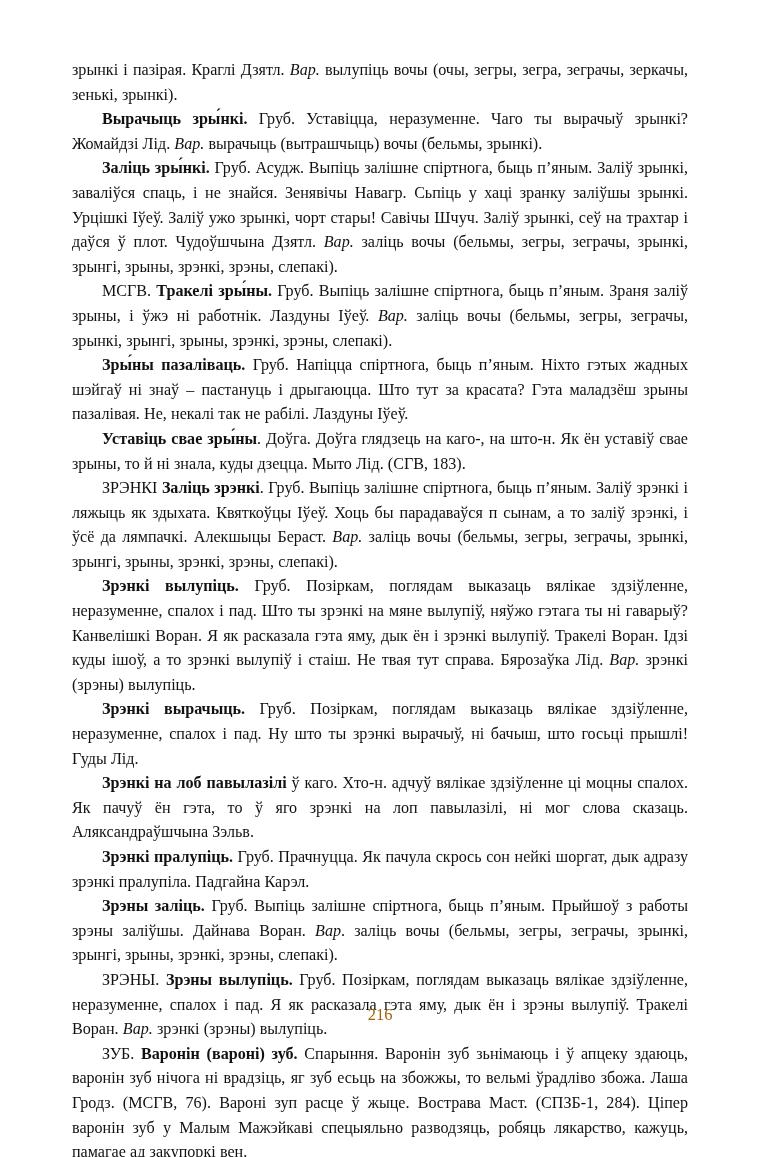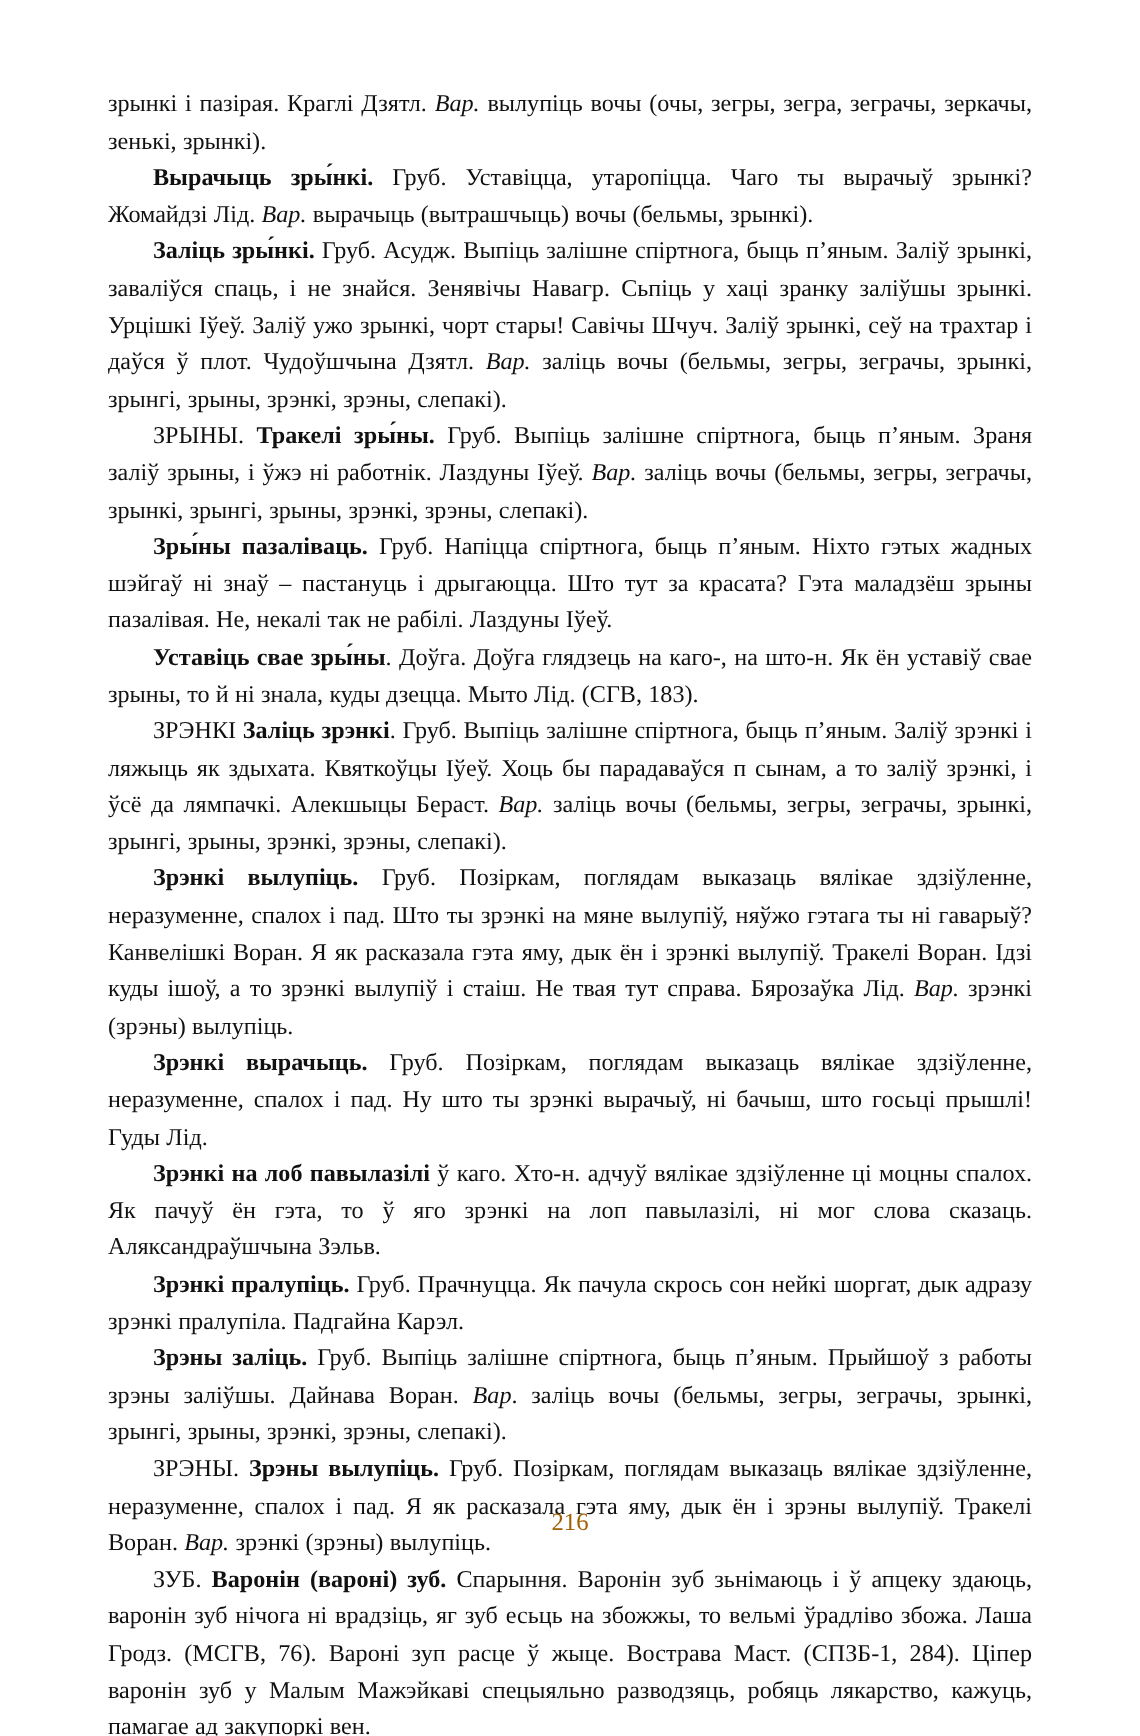--- a/index.html
+++ b/index.html
@@ -56,23 +56,23 @@
     font-size: 16.5px;
     font-family: "Liberation Serif", "DejaVu Serif", serif;
     color: #a16207;
   }
 </style>
 </head>
 <body>
 
 <div class="page" id="body-root">
     <p class="para"><span class="i">зрынкі і пазірая.</span><span> Краглі Дзятл. </span><span class="bi">Вар.</span><span> вылупіць вочы (очы, зегры, зегра, зеграчы, зеркачы, зенькі, зрынкі).</span></p>
-    <p class="para indent"><span class="b">Вырачыць зры́нкі.</span><span class="i"> Груб.</span><span> Уставіцца, утаропіцца. </span><span class="i">Чаго ты вырачыў зрынкі?</span><span> Жомайдзі Лід. </span><span class="bi">Вар.</span><span> вырачыць (вытрашчыць) вочы (бельмы, зрынкі).</span></p>
+    <p class="para indent"><span class="b">Вырачыць зры́нкі.</span><span class="i"> Груб.</span><span> Уставіцца, неразуменне. </span><span class="i">Чаго ты вырачыў зрынкі?</span><span> Жомайдзі Лід. </span><span class="bi">Вар.</span><span> вырачыць (вытрашчыць) вочы (бельмы, зрынкі).</span></p>
     <p class="para indent"><span class="b">Заліць зры́нкі.</span><span class="i"> Груб. Асудж.</span><span> Выпіць залішне спіртнога, быць п’яным. </span><span class="i">Заліў зрынкі, заваліўся спаць, і не знайся.</span><span> Зенявічы Навагр. </span><span class="i">Сьпіць у хаці зранку заліўшы зрынкі.</span><span> Урцішкі Іўеў. </span><span class="i">Заліў ужо зрынкі, чорт стары!</span><span> Савічы Шчуч. </span><span class="i">Заліў зрынкі, сеў на трахтар і даўся ў плот.</span><span> Чудоўшчына Дзятл. </span><span class="bi">Вар.</span><span> заліць вочы (бельмы, зегры, зеграчы, зрынкі, зрынгі, зрыны, зрэнкі, зрэны, слепакі).</span></p>
-    <p class="para indent"><span>ЗРЫНЫ. </span><span class="b">Тракелі зры́ны.</span><span class="i"> Груб.</span><span> Выпіць залішне спіртнога, быць п’яным. </span><span class="i">Зраня заліў зрыны, і ўжэ ні работнік.</span><span> Лаздуны Іўеў. </span><span class="bi">Вар.</span><span> заліць вочы (бельмы, зегры, зеграчы, зрынкі, зрынгі, зрыны, зрэнкі, зрэны, слепакі).</span></p>
+    <p class="para indent"><span>МСГВ. </span><span class="b">Тракелі зры́ны.</span><span class="i"> Груб.</span><span> Выпіць залішне спіртнога, быць п’яным. </span><span class="i">Зраня заліў зрыны, і ўжэ ні работнік.</span><span> Лаздуны Іўеў. </span><span class="bi">Вар.</span><span> заліць вочы (бельмы, зегры, зеграчы, зрынкі, зрынгі, зрыны, зрэнкі, зрэны, слепакі).</span></p>
     <p class="para indent"><span class="b">Зры́ны пазаліваць.</span><span class="i"> Груб.</span><span> Напіцца спіртнога, быць п’яным. </span><span class="i">Ніхто гэтых жадных шэйгаў ні знаў – пастануць і дрыгаюцца. Што тут за красата? Гэта маладзёш зрыны пазалівая. Не, некалі так не рабілі.</span><span> Лаздуны Іўеў.</span></p>
     <p class="para indent"><span class="b">Уставіць свае зры́ны</span><span class="i">. Доўга.</span><span> Доўга глядзець на каго-, на што-н. </span><span class="i">Як ён уставіў свае зрыны, то й ні знала, куды дзецца.</span><span> Мыто Лід. (СГВ, 183).</span></p>
     <p class="para indent"><span>ЗРЭНКІ </span><span class="b">Заліць зрэнкі</span><span class="i">. Груб.</span><span> Выпіць залішне спіртнога, быць п’яным. </span><span class="i">Заліў зрэнкі і ляжыць як здыхата.</span><span> Квяткоўцы Іўеў. </span><span class="i">Хоць бы парадаваўся п сынам, а то заліў зрэнкі, і ўсё да лямпачкі.</span><span> Алекшыцы Бераст. </span><span class="bi">Вар.</span><span> заліць вочы (бельмы, зегры, зеграчы, зрынкі, зрынгі, зрыны, зрэнкі, зрэны, слепакі).</span></p>
     <p class="para indent"><span class="b">Зрэнкі вылупіць.</span><span class="i"> Груб.</span><span> Позіркам, поглядам выказаць вялікае здзіўленне, неразуменне, спалох і пад. </span><span class="i">Што ты зрэнкі на мяне вылупіў, няўжо гэтага ты ні гаварыў?</span><span> Канвелішкі Воран. </span><span class="i">Я як расказала гэта яму, дык ён і зрэнкі вылупіў.</span><span> Тракелі Воран. </span><span class="i">Ідзі куды ішоў, а то зрэнкі вылупіў і стаіш. Не твая тут справа.</span><span> Бярозаўка Лід. </span><span class="bi">Вар.</span><span> зрэнкі (зрэны) вылупіць.</span></p>
     <p class="para indent"><span class="b">Зрэнкі вырачыць.</span><span class="i"> Груб.</span><span> Позіркам, поглядам выказаць вялікае здзіўленне, неразуменне, спалох і пад. </span><span class="i">Ну што ты зрэнкі вырачыў, ні бачыш, што госьці прышлі!</span><span> Гуды Лід.</span></p>
     <p class="para indent"><span class="b">Зрэнкі на лоб павылазілі</span><span class="i"> ў каго</span><span>. Хто-н. адчуў вялікае здзіўленне ці моцны спалох. </span><span class="i">Як пачуў ён гэта, то ў яго зрэнкі на лоп павылазілі, ні мог слова сказаць.</span><span> Аляксандраўшчына Зэльв.</span></p>
     <p class="para indent"><span class="b">Зрэнкі пралупіць.</span><span class="i"> Груб.</span><span> Прачнуцца. </span><span class="i">Як пачула скрось сон нейкі шоргат, дык адразу зрэнкі пралупіла.</span><span> Падгайна Карэл.</span></p>
     <p class="para indent"><span class="b">Зрэны заліць.</span><span class="i"> Груб.</span><span> Выпіць залішне спіртнога, быць п’яным. </span><span class="i">Прыйшоў з работы зрэны заліўшы.</span><span> Дайнава Воран. </span><span class="bi">Вар</span><span>. заліць вочы (бельмы, зегры, зеграчы, зрынкі, зрынгі, зрыны, зрэнкі, зрэны, слепакі).</span></p>
     <p class="para indent"><span>ЗРЭНЫ. </span><span class="b">Зрэны вылупіць.</span><span class="i"> Груб.</span><span> Позіркам, поглядам выказаць вялікае здзіўленне, неразуменне, спалох і пад. </span><span class="i">Я як расказала гэта яму, дык ён і зрэны вылупіў.</span><span> Тракелі Воран. </span><span class="bi">Вар.</span><span> зрэнкі (зрэны) вылупіць.</span></p>
     <p class="para indent"><span>ЗУБ. </span><span class="b">Варонін (вароні) зуб.</span><span> Спарыння. </span><span class="i">Варонін зуб зьнімаюць і ў апцеку здаюць, варонін зуб нічога ні врадзіць, яг зуб есьць на збожжы, то вельмі ўрадліво збожа.</span><span> Лаша Гродз. (МСГВ, 76). </span><span class="i">Вароні зуп расце ў жыце.</span><span> Вострава Маст. (СПЗБ-1, 284). </span><span class="i">Ціпер варонін зуб у Малым Мажэйкаві спецыяльно разводзяць, робяць лякарство, кажуць, памагае ад закупоркі вен.</span></p>

